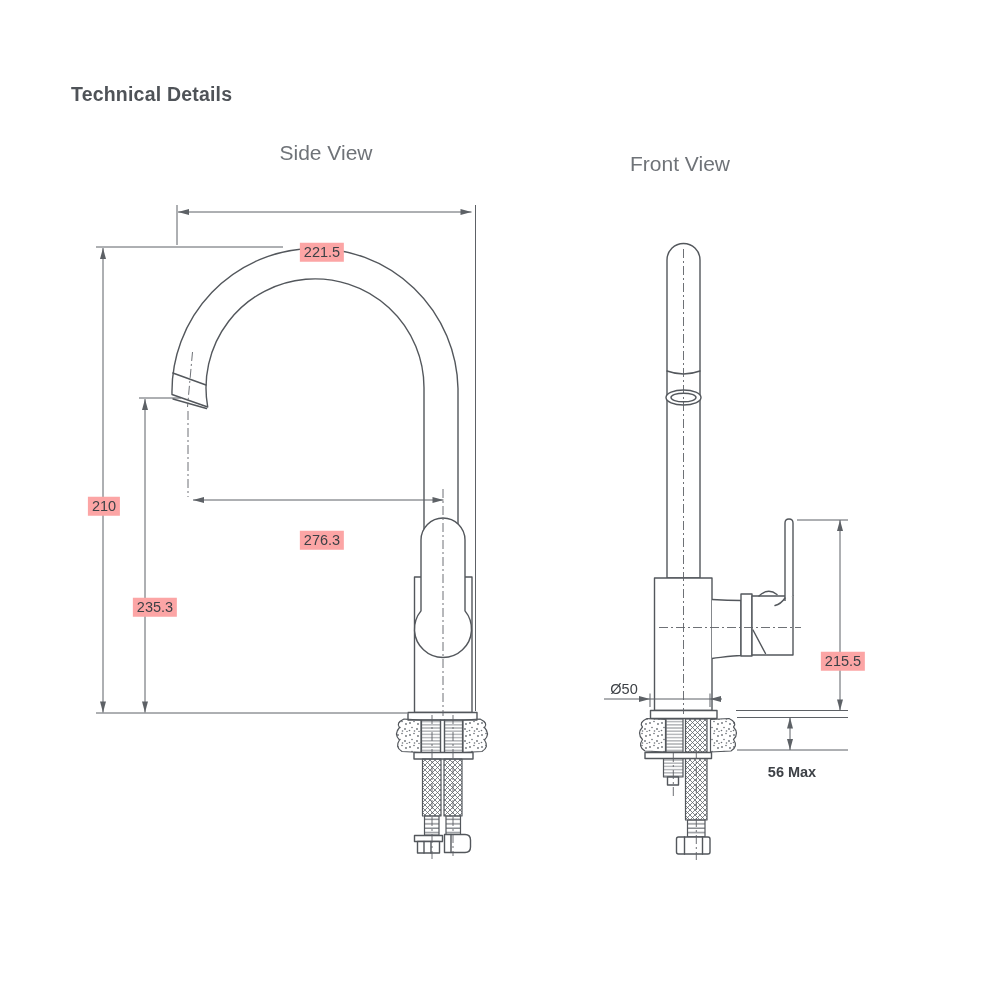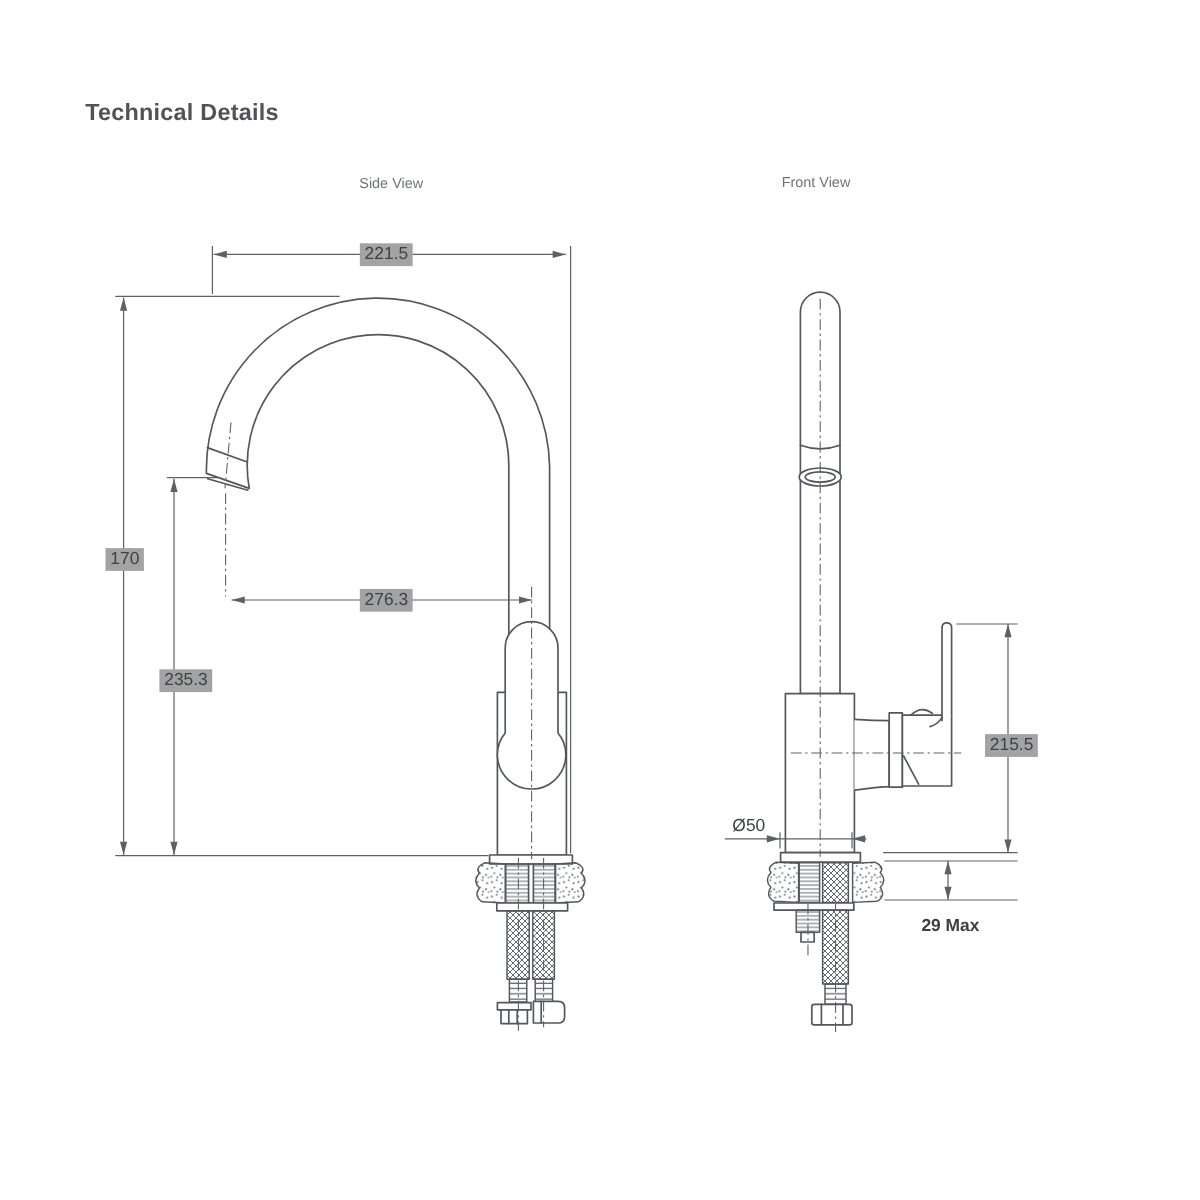--- a/index.html
+++ b/index.html
@@ -7,27 +7,27 @@
     position:relative; width:1000px; height:1000px; background:#fff;
     font-family:"Liberation Sans", sans-serif; overflow:hidden;
   }
   .canvas svg { position:absolute; left:0; top:0; }
   .title {
     position:absolute; left:71px; top:83px;
     font-size:19.5px; font-weight:bold; color:var(--title); letter-spacing:.2px;
   }
   .viewlbl {
     position:absolute; transform:translate(-50%,-50%);
-    font-size:12px; color:var(--label); white-space:nowrap;text-align:center;
+    font-size:21px; color:var(--label); white-space:nowrap;text-align:center;
   }
   .lbl {
     position:absolute; transform:translate(-50%,-50%);
     font-size:14.5px; color:var(--text); white-space:nowrap; line-height:1;
   }
-  .lbl.bg { background:#a3a3a3; padding:2px 4px; }
+  .lbl.bg { background:#fca5a5; padding:2px 4px;margin-top:40px; }
   
   .of { fill:#fff; stroke:var(--line); stroke-width:1.4; stroke-linejoin:round; }
   .o  { fill:none; stroke:var(--line); stroke-width:1.4; stroke-linecap:round; }
   .tex{ stroke:var(--line); stroke-width:1.2; stroke-linejoin:round; }
   .dl { fill:none; stroke:var(--dim); stroke-width:1; }
   .cl { fill:none; stroke:var(--dim); stroke-width:0.9; stroke-dasharray:9 3 2 3; }
   .ar { fill:var(--dim); stroke:none; }
 </style>
 </head>
 <body>
@@ -161,22 +161,22 @@
       <path class="dl" d="M650,693.5 V707 M710,693.5 V707"></path>
       <path class="dl" d="M604,699 H722"></path>
       <path class="ar" d="M650,699 l-11,-3 v6 z"></path>
         <path class="ar" d="M710,699 l11,-3 v6 z"></path>
     </g>
   </svg>
 
   <div class="title">Technical Details</div>
 
   <div class="viewlbl" style="left:326px;top:153px">Side View</div>
-  <div class="viewlbl" style="left:680px;top:152px">Front View</div>
+  <div class="viewlbl" style="left:680px;top:164px">Front View</div>
 
   <div class="lbl bg" style="left:322px;top:212px">221.5</div>
-  <div class="lbl bg" style="left:104px;top:466px">170</div>
+  <div class="lbl bg" style="left:104px;top:466px">210</div>
   <div class="lbl bg" style="left:155px;top:567px">235.3</div>
   <div class="lbl bg" style="left:322px;top:500px">276.3</div>
   <div class="lbl bg" style="left:843px;top:621px">215.5</div>
   <div class="lbl" style="left:624px;top:689px">Ø50</div>
-  <div class="lbl" style="left:792px;top:772px;font-weight:bold;">29 Max</div>
+  <div class="lbl" style="left:792px;top:772px;font-weight:bold;">56 Max</div>
 </div>
 
 </body></html>

